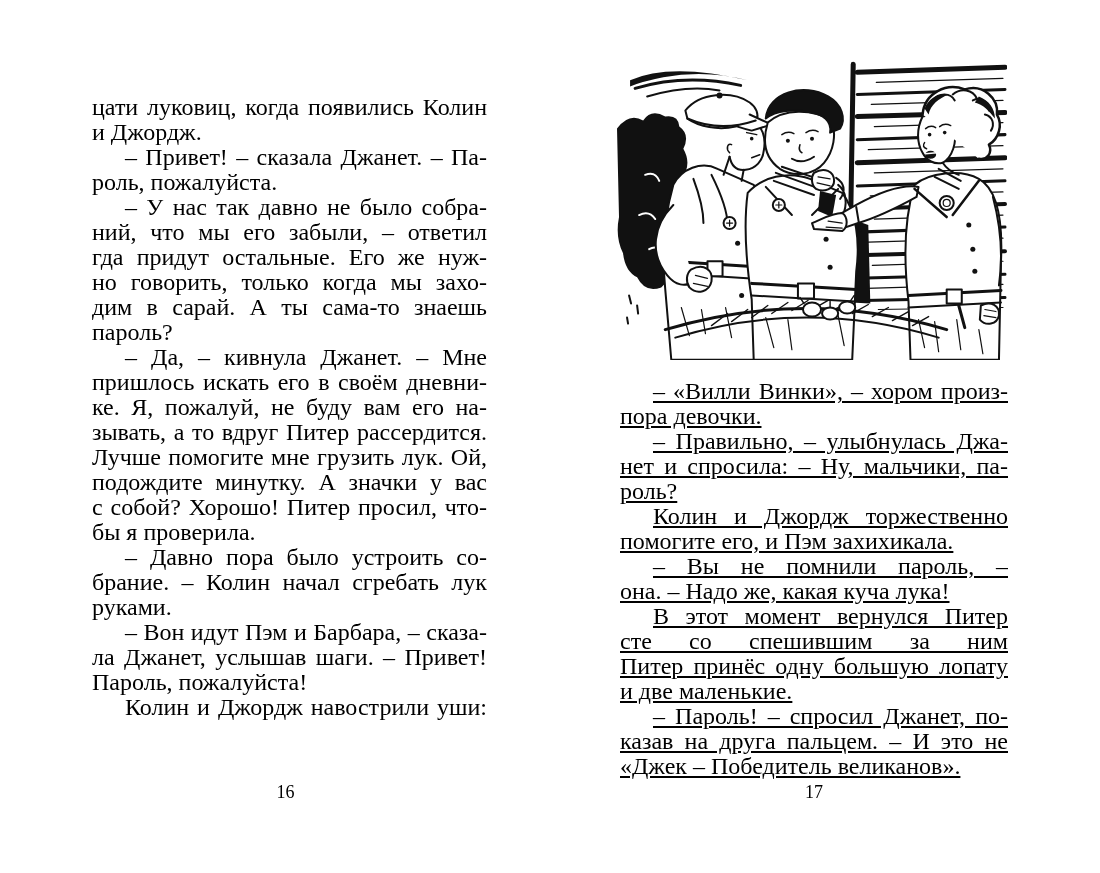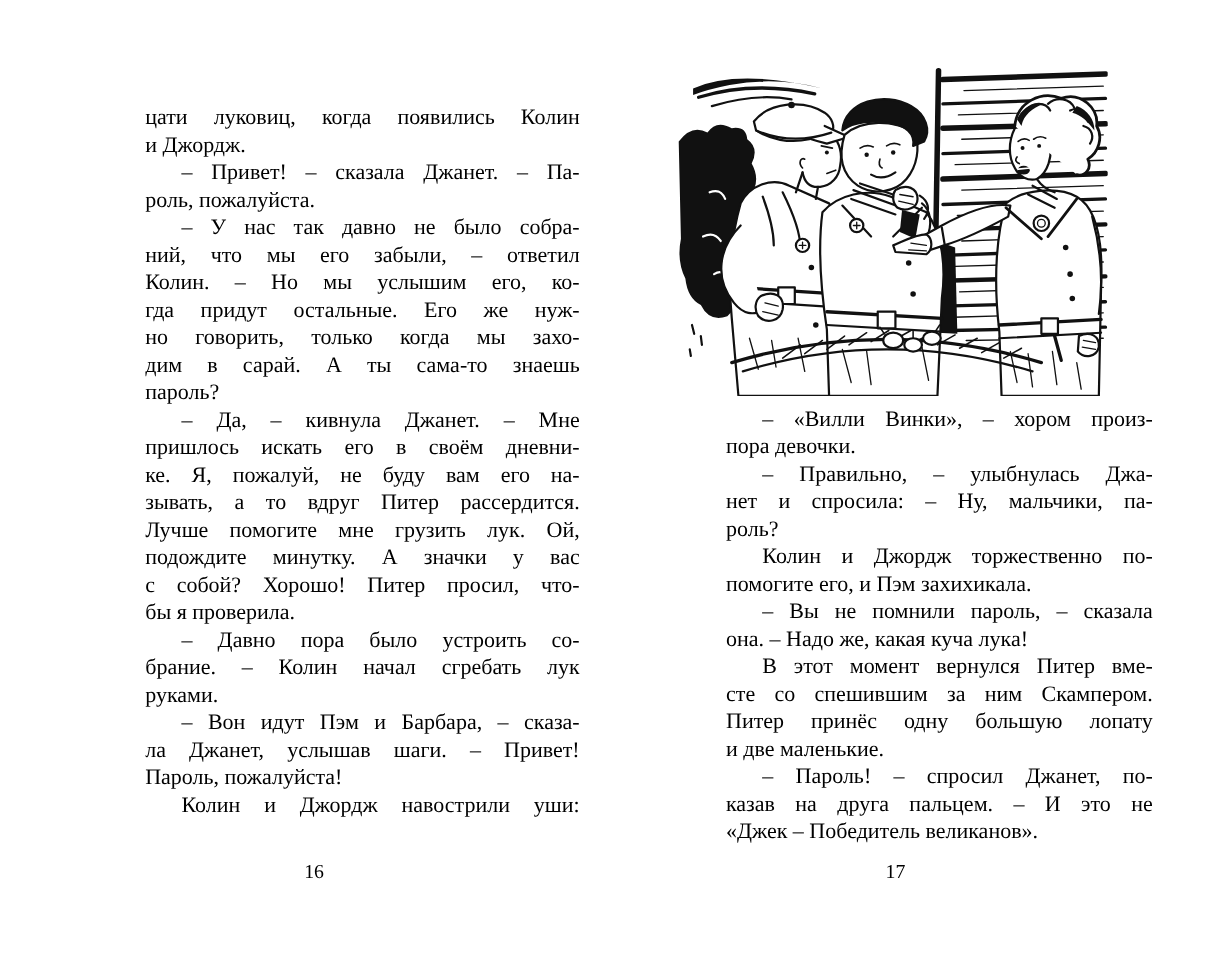--- a/index.html
+++ b/index.html
@@ -7,35 +7,34 @@
     width:1100px;height:873px;
     background:#ffffff;
     position:relative;
     overflow:hidden;
     font-family:"Liberation Serif", serif;
     color:#000;
   }
   .spread{position:absolute;inset:0;}
   .page-text{
     position:absolute;
-    font-size:20px;
+    font-size:24px;
     line-height:25px;
-    margin-left:40px;
   }
   .page-text .line{
     text-align:justify;
     text-align-last:justify;
     text-justify:inter-word;
     height:25px;
     overflow:hidden;
   }
   .page-text .line.plast{text-align-last:left;}
   .page-text .line.indent{text-indent:33px;}
   #left-text{left:92px;top:95px;width:395px;}
-  #right-text{left:620px;top:369px;width:388px;}
+  #right-text{left:620px;top:379px;width:388px;text-decoration:underline;}
   .page-num{
     position:absolute;
     top:782px;
     font-size:18px;
     text-align:center;
   }
   #page-num-left{left:88px;width:395px;}
   #page-num-right{left:620px;width:388px;text-align:center;}
   #illo{
     position:absolute;
@@ -210,21 +209,20 @@
     </g>
   </svg>
 
   <div class="page-text" id="left-text">
       <div class="line">цати луковиц, когда появились Колин</div>
       <div class="line plast">и Джордж.</div>
       <div class="line indent">– Привет! – сказала Джанет. – Па-</div>
       <div class="line plast">роль, пожалуйста.</div>
       <div class="line indent">– У нас так давно не было собра-</div>
       <div class="line">ний, что мы его забыли, – ответил</div>
-      <div class="line">Колин. – Но мы услышим его, ко-</div>
       <div class="line">гда придут остальные. Его же нуж-</div>
       <div class="line">но говорить, только когда мы захо-</div>
       <div class="line">дим в сарай. А ты сама-то знаешь</div>
       <div class="line plast">пароль?</div>
       <div class="line indent">– Да, – кивнула Джанет. – Мне</div>
       <div class="line">пришлось искать его в своём дневни-</div>
       <div class="line">ке. Я, пожалуй, не буду вам его на-</div>
       <div class="line">зывать, а то вдруг Питер рассердится.</div>
       <div class="line">Лучше помогите мне грузить лук. Ой,</div>
       <div class="line">подождите минутку. А значки у вас</div>

